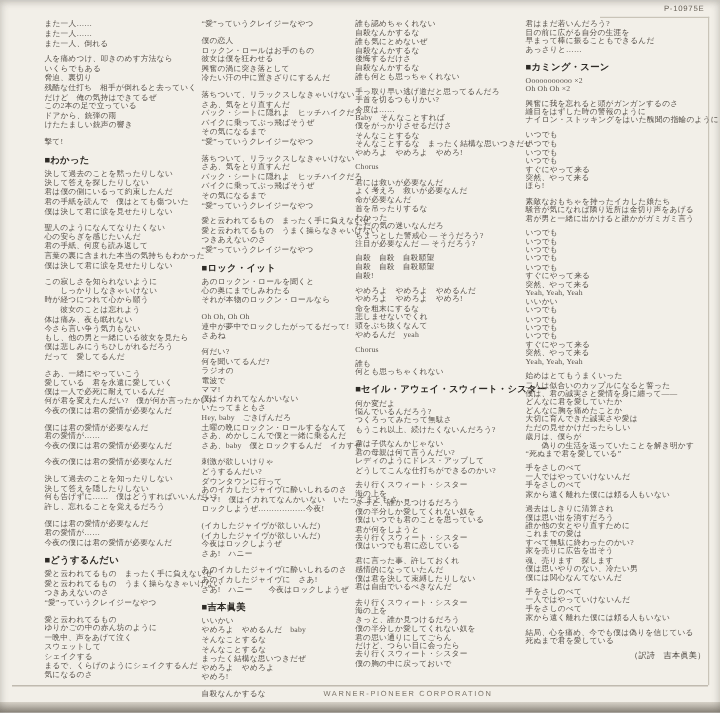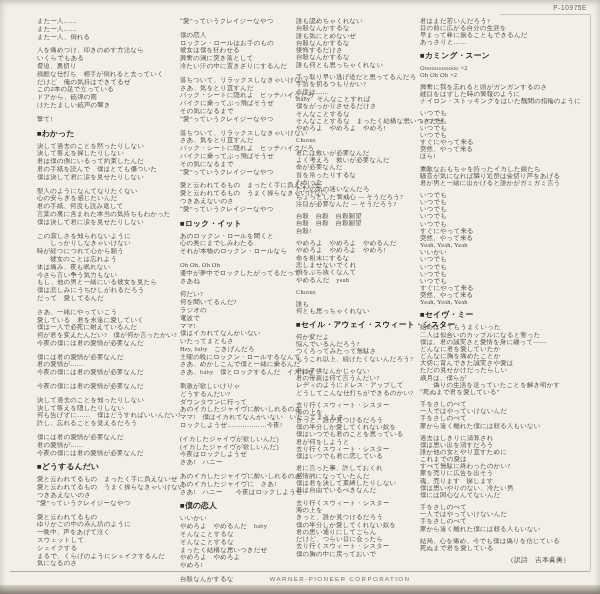--- a/index.html
+++ b/index.html
@@ -13,23 +13,23 @@
   .catalog{position:absolute;top:4px;right:13px;font-size:6.5px;letter-spacing:.6px;
     color:#6a645a;font-family:"Liberation Sans","DejaVu Sans",sans-serif;}
   .frame-top{position:absolute;top:14px;left:500px;right:9px;height:1px;background:#c9c4b8;}
   .frame-right{position:absolute;top:14px;bottom:23px;right:9px;width:1px;background:#c9c4b8;}
   .col{position:absolute;top:17px;color:#554f48;}
   .line{font-size:6.4px;line-height:7.8px;white-space:nowrap;letter-spacing:.2px;}
   .block{margin-bottom:6px;}
   .song-header{font-size:7.8px;line-height:10px;font-weight:bold;color:#2d2a25;
     margin:4px 0 3px;white-space:nowrap;letter-spacing:.2px;}
   #col-0{left:37px;width:130px;}
-  #col-1{left:180px;width:128px;}
+  #col-1{left:168px;width:128px;}
   #col-2{left:296px;width:126px;}
-  #col-3{left:420px;width:150px;}
+  #col-3{left:438px;width:150px;}
   #col-2 .line{line-height:7.3px;}
   #col-2 .block{margin-bottom:5px;}
   #col-3 .line{line-height:7.15px;}
   #col-3 .block{margin-bottom:5px;}
   .credit{text-align:right;margin-top:4px;}
   .credit .line{font-size:6.8px;color:#4a453e;}
   .footer-rule{position:absolute;left:10px;right:10px;top:571px;height:1px;background:#b3ada1;}
   .publisher{position:absolute;top:575px;left:40px;width:600px;text-align:center;
     font-size:6.2px;letter-spacing:1.4px;color:#7b7469;
     font-family:"Liberation Sans","DejaVu Sans",sans-serif;}
@@ -201,21 +201,21 @@
         <div class="line">(イカしたジャイヴが欲しいんだ)</div>
         <div class="line">(イカしたジャイヴが欲しいんだ)</div>
         <div class="line">今夜はロックしようぜ</div>
         <div class="line">さあ!　ハニー</div>
       </div>
       <div class="block">
         <div class="line">あのイカしたジャイヴに酔いしれるのさ</div>
         <div class="line">あのイカしたジャイヴに　さあ!</div>
         <div class="line">さあ!　ハニー　　今夜はロックしようぜ</div>
       </div>
-      <div class="song-header">■僕の恋人</div>
+      <div class="song-header">■吉本眞美</div>
       <div class="block">
         <div class="line">いいかい</div>
         <div class="line">やめろよ　やめるんだ　baby</div>
         <div class="line">そんなことするな</div>
         <div class="line">そんなことするな</div>
         <div class="line">まったく結構な思いつきだぜ</div>
         <div class="line">やめろよ　やめろよ</div>
         <div class="line">やめろ!</div>
       </div>
       <div class="block">
@@ -357,21 +357,20 @@
         <div class="line">Yeah, Yeah, Yeah</div>
         <div class="line">いいかい</div>
         <div class="line">いつでも</div>
         <div class="line">いつでも</div>
         <div class="line">いつでも</div>
         <div class="line">いつでも</div>
         <div class="line">すぐにやって来る</div>
         <div class="line">突然、やって来る</div>
         <div class="line">Yeah, Yeah, Yeah</div>
       </div>
-      <div class="song-header">■セイヴ・ミー</div>
       <div class="block">
         <div class="line">始めはとてもうまくいった</div>
         <div class="line">二人は似合いのカップルになると誓った</div>
         <div class="line">僕は、君の誠実さと愛情を身に纏って――</div>
         <div class="line">どんなに君を愛していたか</div>
         <div class="line">どんなに胸を痛めたことか</div>
         <div class="line">大切に育んできた誠実さや愛は</div>
         <div class="line">ただの見せかけだったらしい</div>
         <div class="line">歳月は、僕らが</div>
         <div class="line">　　偽りの生活を送っていたことを解き明かす</div>

